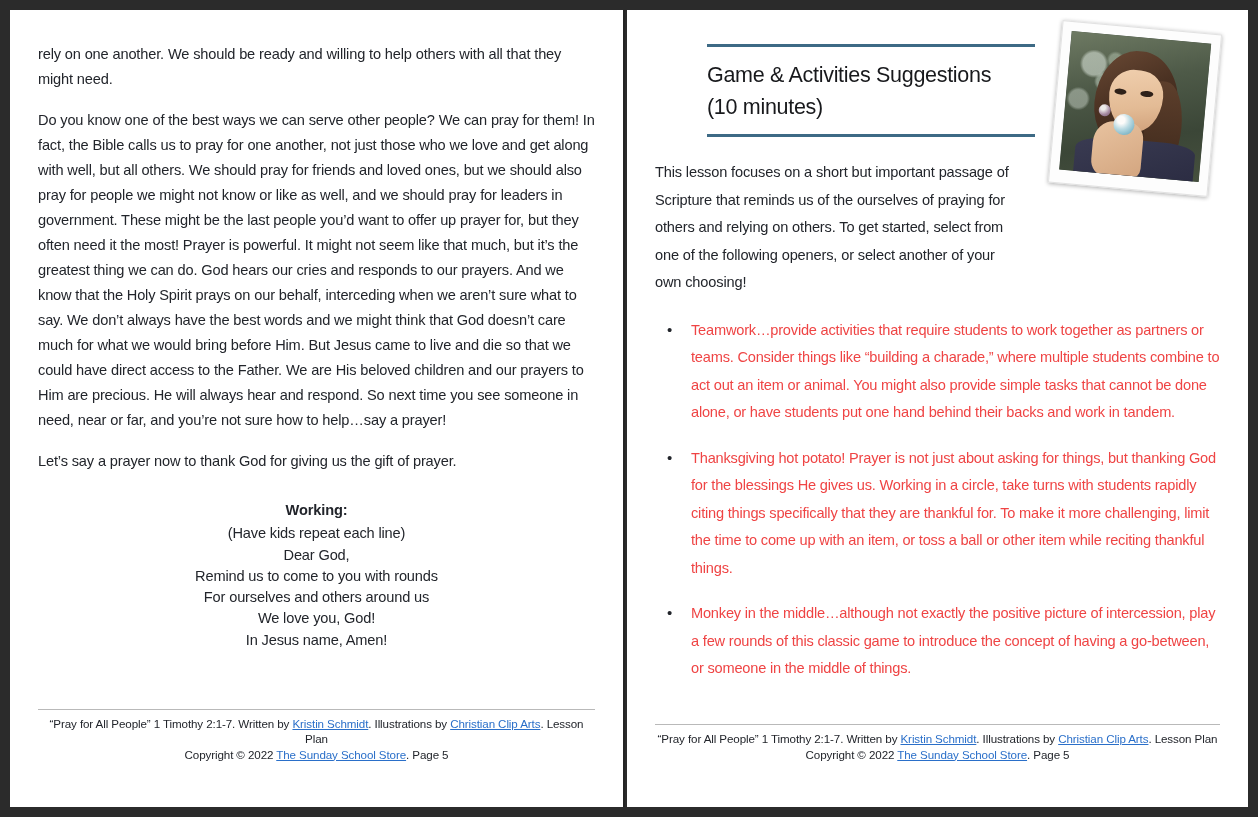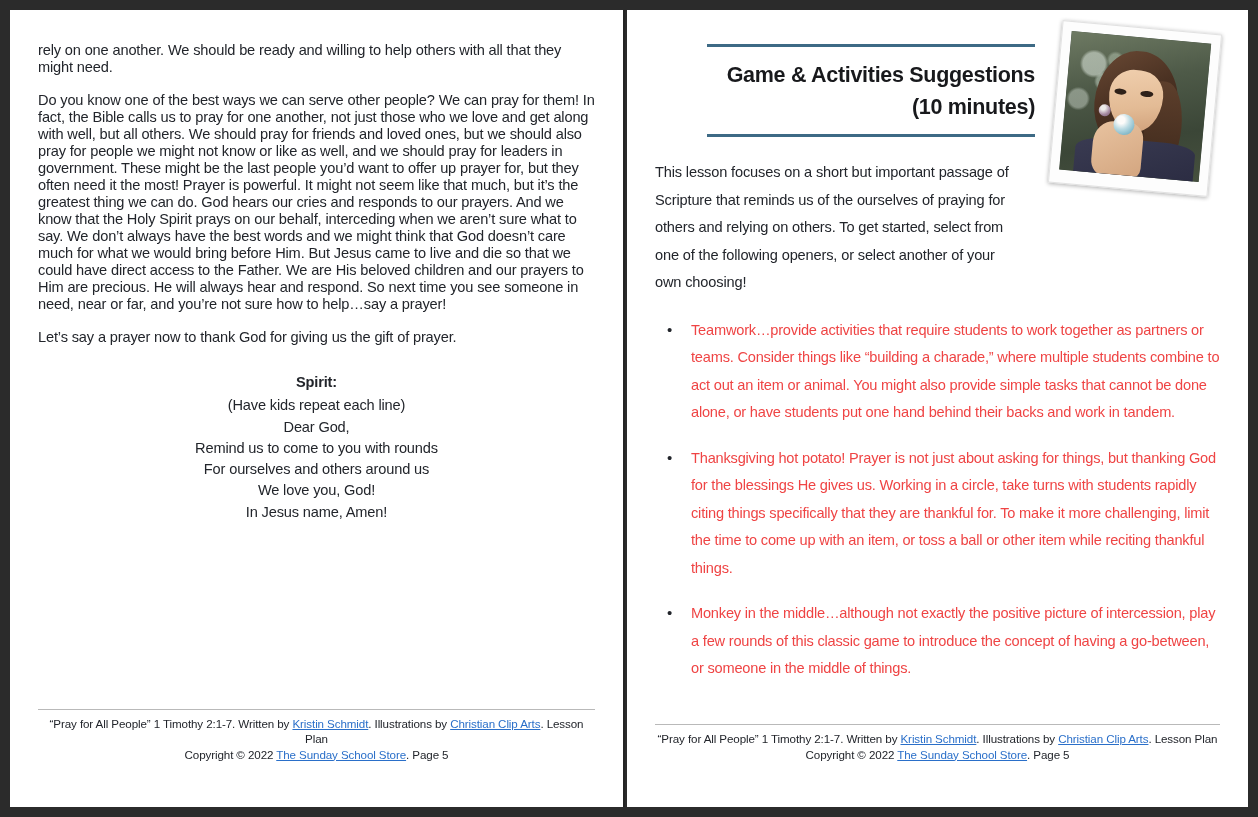--- a/index.html
+++ b/index.html
@@ -38,21 +38,21 @@
     position: absolute;
     left: 0; right: 0; top: 0; bottom: 0;
     padding: 0 28px;
     box-sizing: border-box;
   }
 
   
   .body-text {
     color: #22252b;
     font-size: 14.6px;
-    line-height: 17px;
+    line-height: 25px;
     letter-spacing: -0.15px;
     margin: 0 0 14px 0;
   }
   .page-left .body-text { margin-bottom: 16px; }
 
   
   .lp-body { padding-top: 32px; }
 
   
   .prayer-block {
@@ -75,22 +75,22 @@
     padding-top: 34px;
     width: 328px;
     margin-left: 52px;
   }
   .rule {
     height: 3px;
     background: #3d6a85;
     width: 100%;
   }
   .rp-heading {
-    text-align: right;
-    font-weight: bold;
+    text-align: left;
+    font-weight: normal;
     font-size: 21.5px;
     line-height: 32px;
     color: #18191c;
     letter-spacing: -0.3px;
     padding: 12px 0 11px 0;
   }
   .rp-heading .ln { display: block; }
 
   
   .photo-frame {
@@ -249,21 +249,21 @@
   <div class="page page-left">
     <div class="page-inner">
 
       <div class="lp-body">
         <p class="body-text">rely on one another. We should be ready and willing to help others with all that they might need.</p>
         <p class="body-text">Do you know one of the best ways we can serve other people? We can pray for them! In fact, the Bible calls us to pray for one another, not just those who we love and get along with well, but all others. We should pray for friends and loved ones, but we should also pray for people we might not know or like as well, and we should pray for leaders in government.  These might be the last people you’d want to offer up prayer for, but they often need it the most! Prayer is powerful. It might not seem like that much, but it’s the greatest thing we can do. God hears our cries and responds to our prayers. And we know that the Holy Spirit prays on our behalf, interceding when we aren’t sure what to say. We don’t always have the best words and we might think that God doesn’t care much for what we would bring before Him. But Jesus came to live and die so that we could have direct access to the Father. We are His beloved children and our prayers to Him are precious. He will always hear and respond. So next time you see someone in need, near or far, and you’re not sure how to help…say a prayer!</p>
         <p class="body-text">Let’s say a prayer now to thank God for giving us the gift of prayer.</p>
       </div>
 
       <div class="prayer-block">
-        <div class="prayer-title">Spirit:</div>
+        <div class="prayer-title">Working:</div>
         <div class="prayer-line">(Have kids repeat each line)</div>
         <div class="prayer-line">Dear God,</div>
         <div class="prayer-line">Remind us to come to you with rounds</div>
         <div class="prayer-line">For ourselves and others around us</div>
         <div class="prayer-line">We love you, God!</div>
         <div class="prayer-line">In Jesus name, Amen!</div>
       </div>
 
       <div class="footer">
         <div class="footer-rule"></div>

